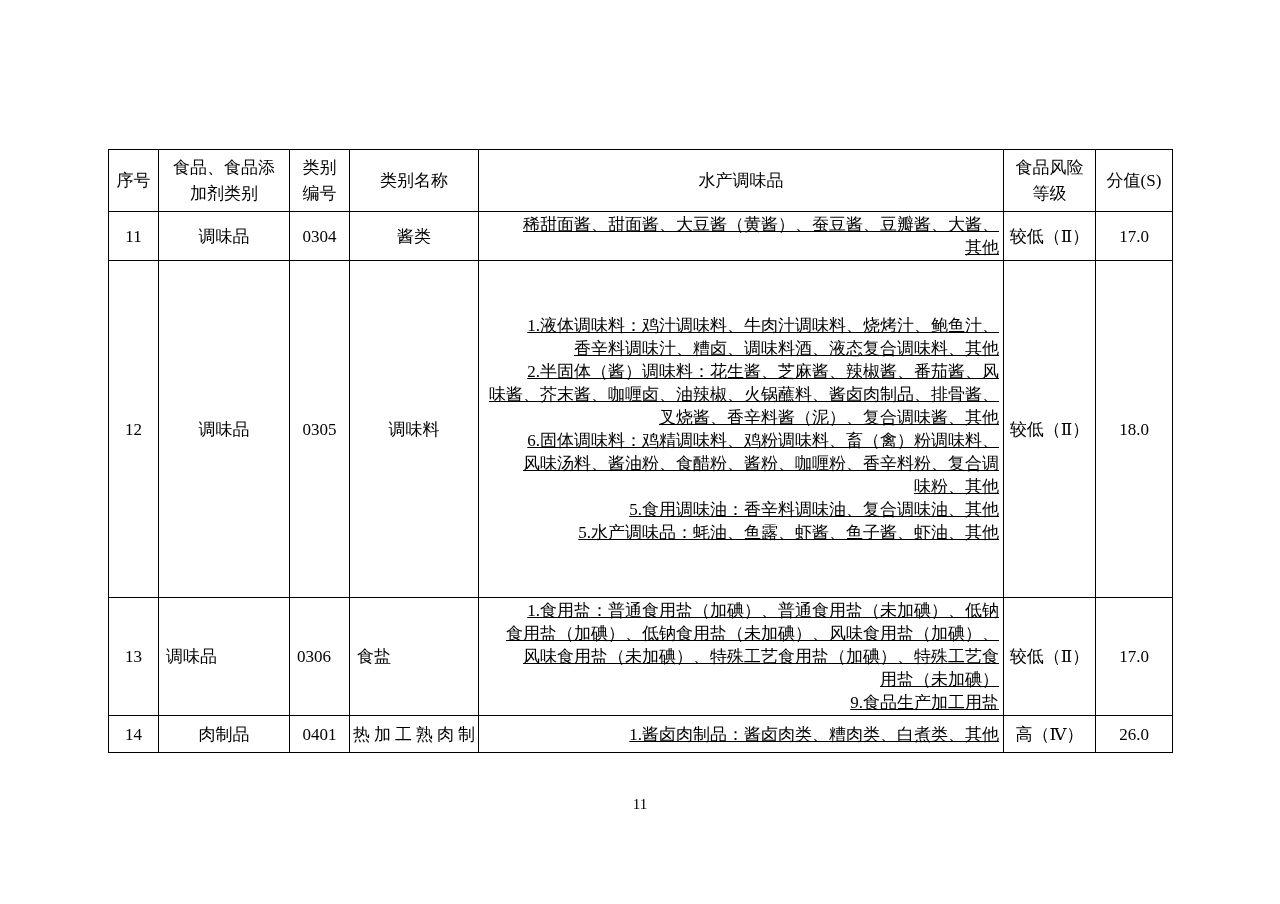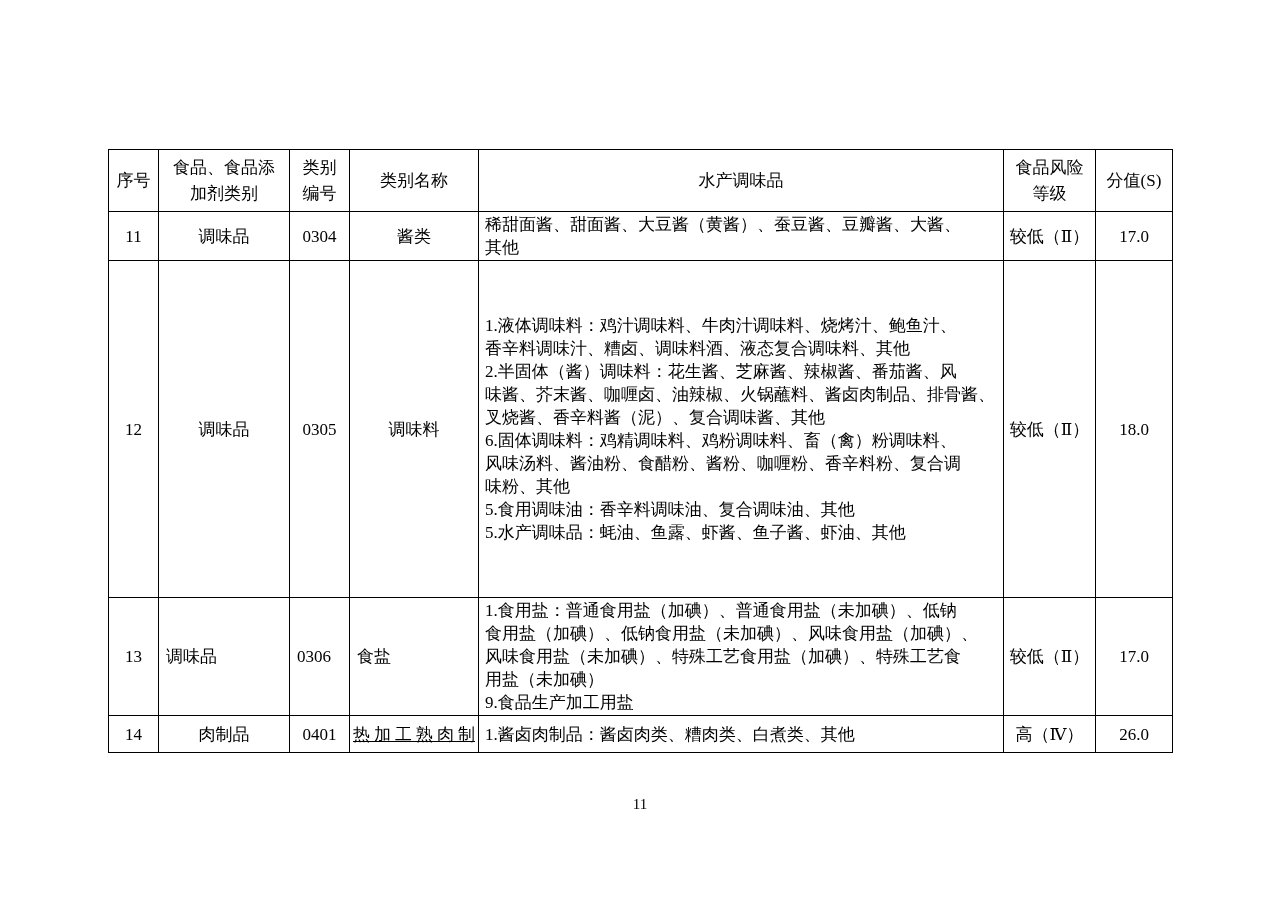--- a/index.html
+++ b/index.html
@@ -35,32 +35,32 @@
   }
   .doc-table th {
     line-height: 26px;
   }
   tr.h-header { height: 62px; }
   tr.h-r11 { height: 46px; }
   tr.h-r12 { height: 337px; }
   tr.h-r13 { height: 118px; }
   tr.h-r14 { height: 37px; margin-left: 32px; }
   td.details-cell {
-    text-align: left;
+    text-align: right;
     padding: 1px 4px 1px 6px;
+    text-decoration: underline;
   }
   td.left-align {
     text-align: left;
     padding-left: 7px;
   }
   td.stretch {
     text-align: justify;
     text-align-last: justify;
     padding: 0 3px;
-    text-decoration: underline;
   }
   .page-number {
     position: absolute;
     left: 0;
     right: 0;
     top: 794px;
     text-align: center;
     font-size: 15px;
     line-height: 20px;
   }

